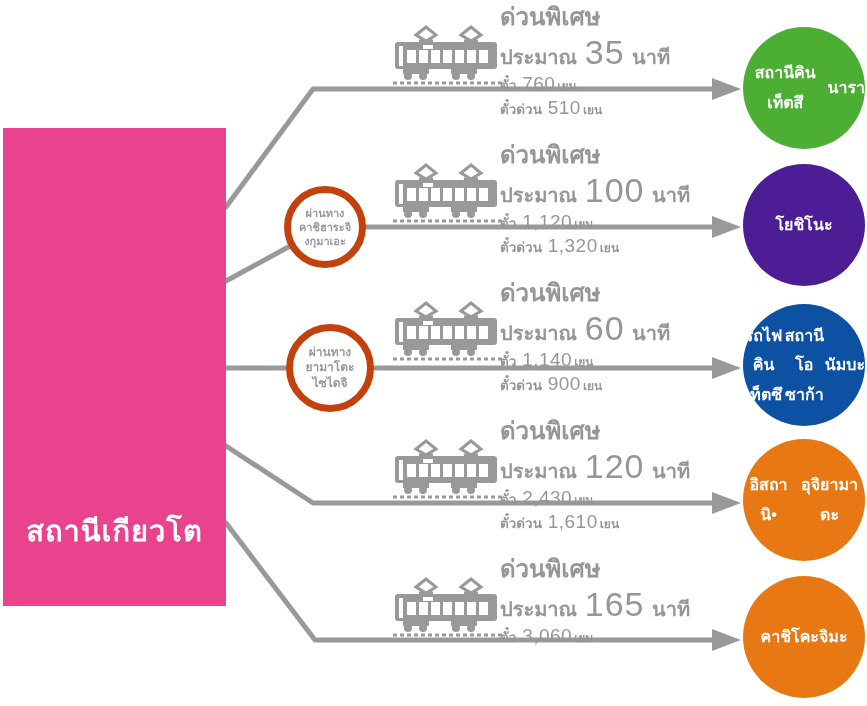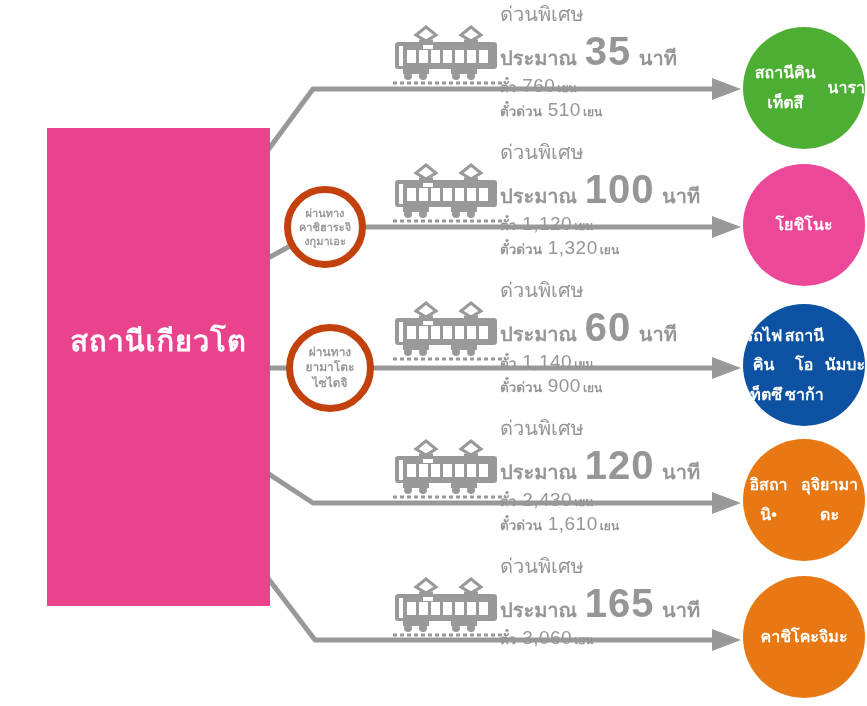--- a/index.html
+++ b/index.html
@@ -4,39 +4,39 @@
 <style>
   html,body{margin:0;padding:0;background:#fff;}
   .canvas{
     position:relative;width:867px;height:706px;overflow:hidden;background:#fff;
     font-family:"Liberation Sans","DejaVu Sans",sans-serif;
   }
   .connectors{position:absolute;left:0;top:0;z-index:1;}
   
   .origin{
     position:absolute;left:3px;top:128px;width:223px;height:478px;z-index:2;
-    display:flex;align-items:center;justify-content:center;padding-bottom:52px;box-sizing:border-box;margin-left:44px;
+    display:flex;align-items:flex-end;justify-content:center;padding-bottom:52px;box-sizing:border-box;
   }
   .origin-label{color:#fff;font-weight:bold;font-size:29px;letter-spacing:1px;}
   
   .via{
     position:absolute;z-index:2;background:#fff;border:7px solid #c2410c;border-radius:50%;
     display:flex;flex-direction:column;align-items:center;justify-content:center;
     color:#999;font-weight:600;text-align:center;box-sizing:border-box;
   }
   .via1{left:284px;top:186px;width:82px;height:82px;font-size:11px;line-height:1.3;}
   .via2{left:286px;top:324px;width:88px;height:88px;font-size:12px;line-height:1.3;}
   
   .route{position:absolute;left:393px;width:330px;height:96px;z-index:2;}
   .r-t0{top:3px;} .r-t1{top:141px;} .r-t2{top:279px;} .r-t3{top:417px;} .r-t4{top:555px;}
   .train{position:absolute;left:0;top:19px;width:112px;height:64px;}
   .rtext{position:absolute;left:107px;top:0;color:#969696;white-space:nowrap;}
-  .r1{font-size:20px;font-weight:400;line-height:1.15;}
+  .r1{font-size:24px;font-weight:700;line-height:1.15;}
   .r2{font-size:20px;font-weight:600;line-height:1.1;margin-top:3px;}
-  .r2 .num{font-size:40px;font-weight:700;letter-spacing:1px;padding:0 2px;}
+  .r2 .num{font-size:34px;font-weight:400;letter-spacing:1px;padding:0 2px;}
   .r3{font-size:13.5px;font-weight:600;line-height:1.15;margin-top:2px;}
   .r3 .fnum{font-size:19px;font-weight:300;letter-spacing:.5px;padding:0 2px;}
   .r3 .funit{font-size:12px;}
   
   .dest{
     position:absolute;left:743px;width:122px;height:122px;border-radius:50%;z-index:2;
     display:flex;flex-direction:row;align-items:center;justify-content:center;
     color:#fff;font-weight:bold;font-size:16px;line-height:1.85;text-align:center;
   }
   .d0{top:27px;} .d1{top:164px;} .d2{top:304px;} .d3{top:439px;} .d4{top:576px;}
@@ -321,21 +321,21 @@
         <span>ตั๋ว</span>
         <span class="fnum">3,060</span><span class="funit">เยน</span>
       </div>
     </div>
   </div>
 
   <div class="dest d0" style="background-color: rgb(76, 174, 50);">
     <span>สถานีคินเท็ตสึ</span>
     <span>นารา</span>
   </div>
-  <div class="dest d1" style="background-color: #ec4899;">
+  <div class="dest d1" style="background-color: #4c1d95;">
     <span>โยชิโนะ</span>
   </div>
   <div class="dest d2" style="background-color: rgb(13, 82, 162);">
     <span>รถไฟคินเท็ตซึ</span>
     <span>สถานีโอซาก้า</span>
     <span>นัมบะ</span>
   </div>
   <div class="dest d3" style="background-color: rgb(232, 120, 19);">
     <span>อิสถานิ•</span>
     <span>อุจิยามาดะ</span>

